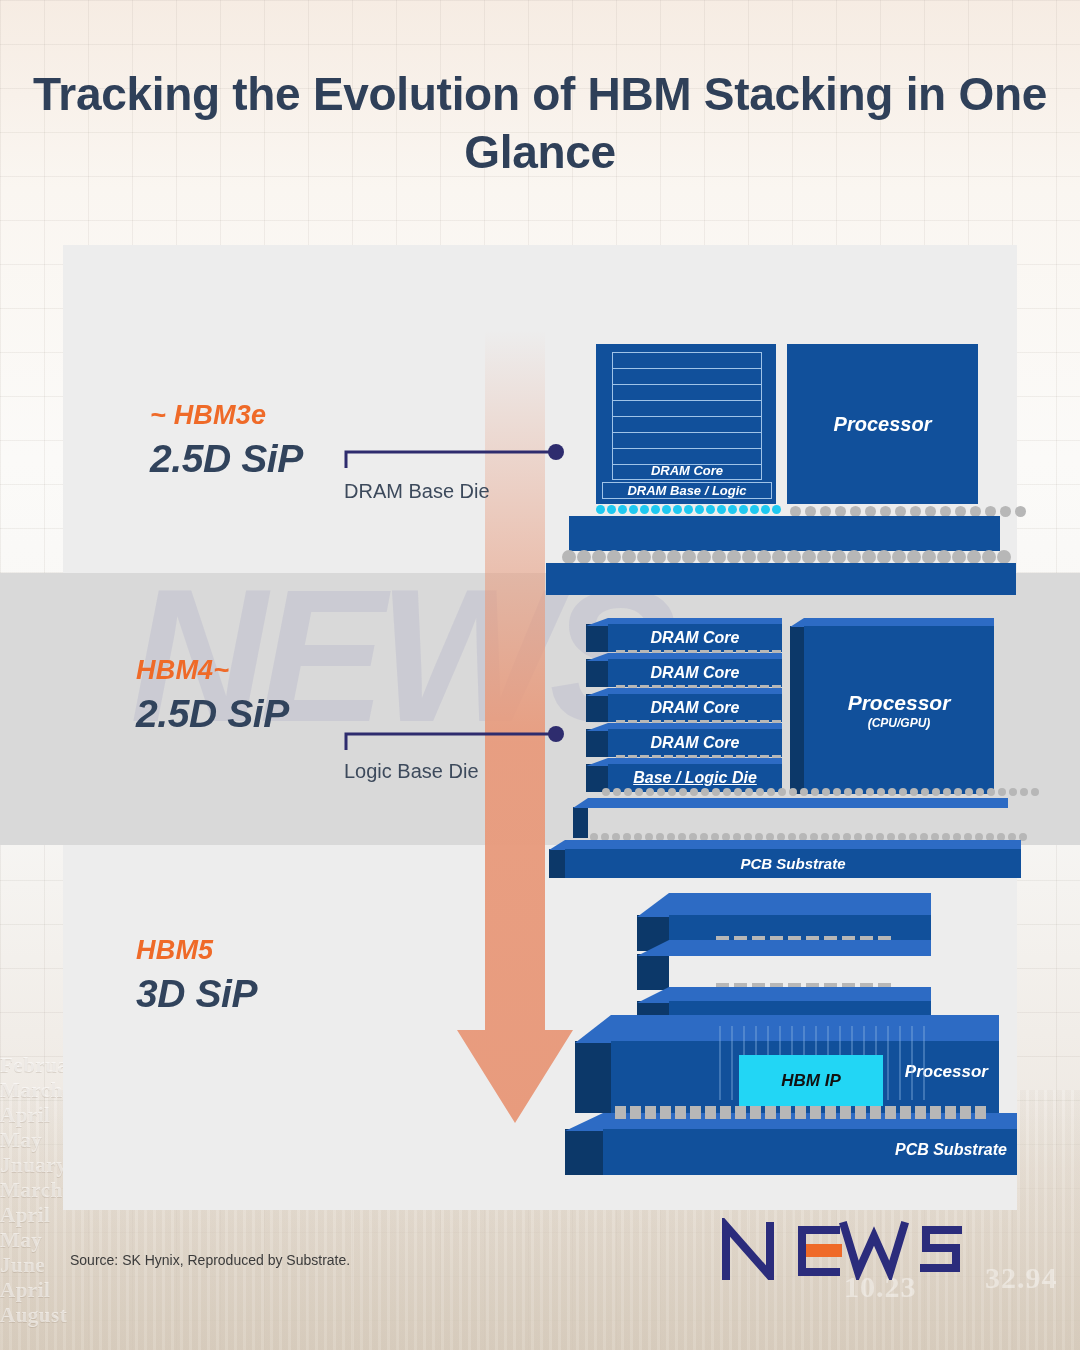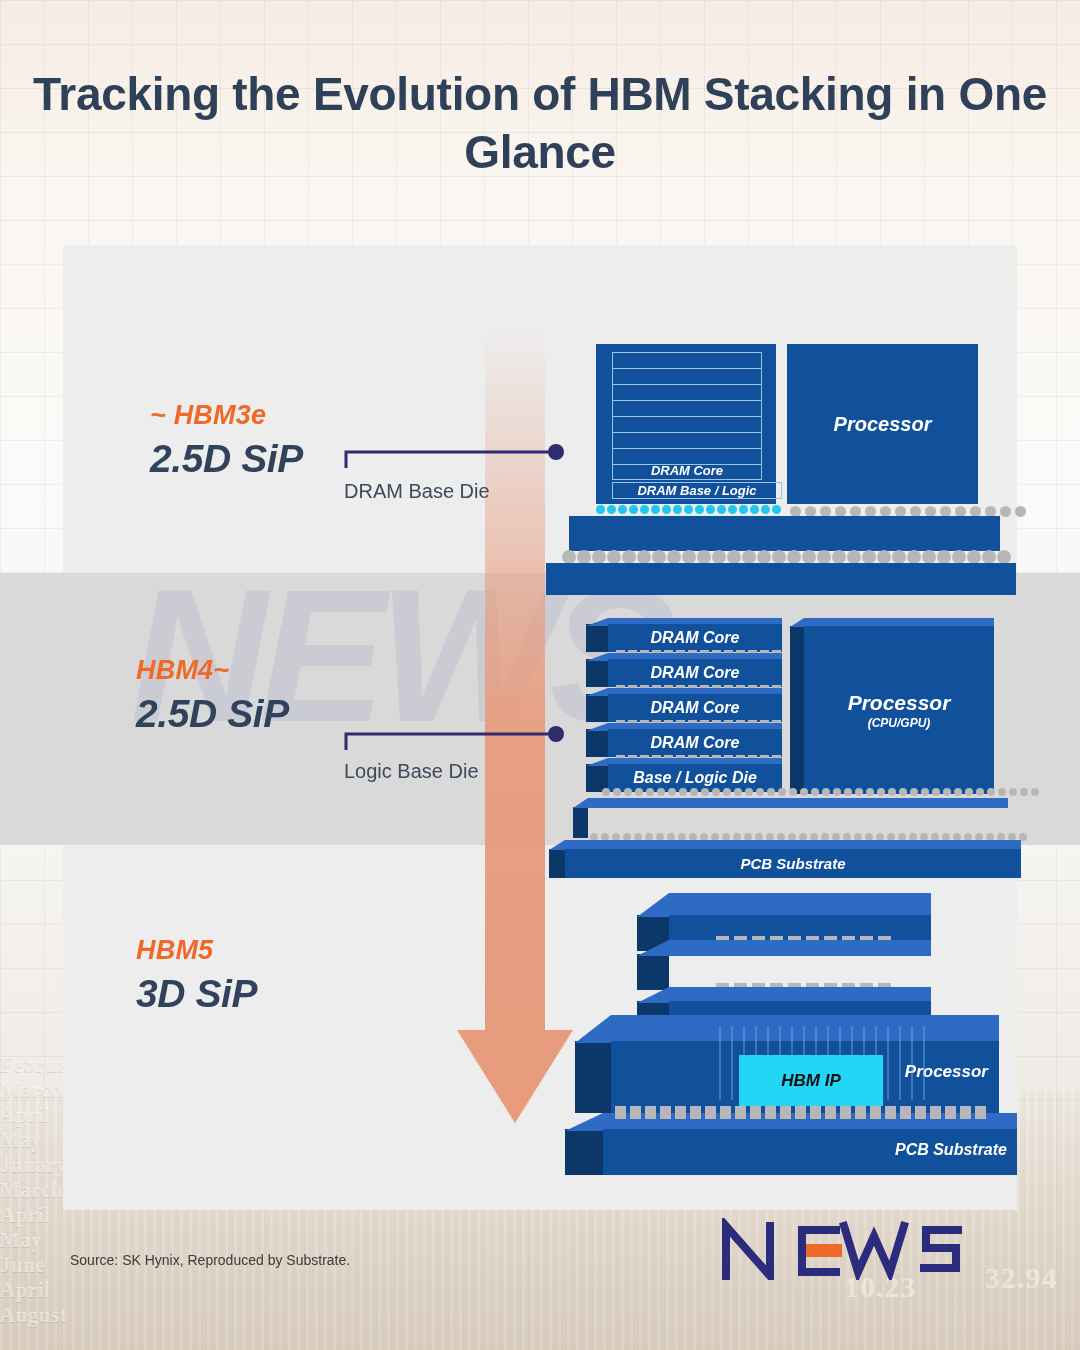--- a/index.html
+++ b/index.html
@@ -175,21 +175,21 @@
   <div class="layer-stack" style="left:16px; top:8px; width:150px; height:128px;">
     <div class="layer-line" style="top:15px;"></div>
     <div class="layer-line" style="top:31px;"></div>
     <div class="layer-line" style="top:47px;"></div>
     <div class="layer-line" style="top:63px;"></div>
     <div class="layer-line" style="top:79px;"></div>
     <div class="layer-line" style="top:95px;"></div>
     <div class="layer-line" style="top:111px;"></div>
     <div class="lbl-w" style="position:absolute; left:0; right:0; bottom:1px; font-size:13px;">DRAM Core</div>
   </div>
-  <div style="position:absolute; left:16px; top:138px; width:170px; height:17px; border:1px solid #9fc3e8;">
+  <div style="position:absolute; left:6px; top:138px; width:170px; height:17px; border:1px solid #9fc3e8;">
     <div class="lbl-w" style="font-size:13px; line-height:15px;">DRAM Base / Logic</div>
   </div>
 </div>
 
 <div class="die-box" style="left:787px; top:344px; width:191px; height:160px; display:flex; align-items:center; justify-content:center;">
   <div class="lbl-w" style="font-size:20px;">Processor</div>
 </div>
 
 <div class="bump-row" id="s1-cyan" style="left:596px; top:505px; gap:2px;">
     <i class="bump" style="width: 9px; height: 9px; background: rgb(30, 200, 240);"></i>
@@ -370,21 +370,21 @@
     <i class="pad" style="width:9px;height:6px;"></i>
     <i class="pad" style="width:9px;height:6px;"></i>
     <i class="pad" style="width:9px;height:6px;"></i>
     <i class="pad" style="width:9px;height:6px;"></i>
 </div>
 
 <div class="slab" style="left:586px; top:758px; width:196px; height:34px;">
   <div class="side" style="left:0; top:6px; width:22px; height:28px; clip-path:polygon(0 0,100% -20%,100% 100%,0 100%);"></div>
   <div class="top" style="left:0; top:0; width:196px; height:8px; clip-path:polygon(22px 0,100% 0,100% 100%,0 100%);"></div>
   <div class="front" style="left:22px; top:6px; width:174px; height:28px; display:flex; align-items:center; justify-content:center;">
-    <span class="lbl-w" style="font-size:16px;">Base / Logic Die</span>
+    <span class="lbl-w" style="font-size:16px;text-decoration:underline;">Base / Logic Die</span>
   </div>
 </div>
 
 <div class="slab" style="left:790px; top:618px; width:204px; height:176px;">
   <div class="side" style="left:0; top:8px; width:14px; height:168px; clip-path:polygon(0 0,100% -6%,100% 100%,0 100%);"></div>
   <div class="top" style="left:0; top:0; width:204px; height:9px; clip-path:polygon(14px 0,100% 0,100% 100%,0 100%);"></div>
   <div class="front" style="left:14px; top:8px; width:190px; height:168px; display:flex; flex-direction:column; align-items:center; justify-content:center;">
     <span class="lbl-w" style="font-size:21px;">Processor</span>
     <span class="lbl-w" style="font-size:12px; margin-top:1px;">(CPU/GPU)</span>
   </div>

